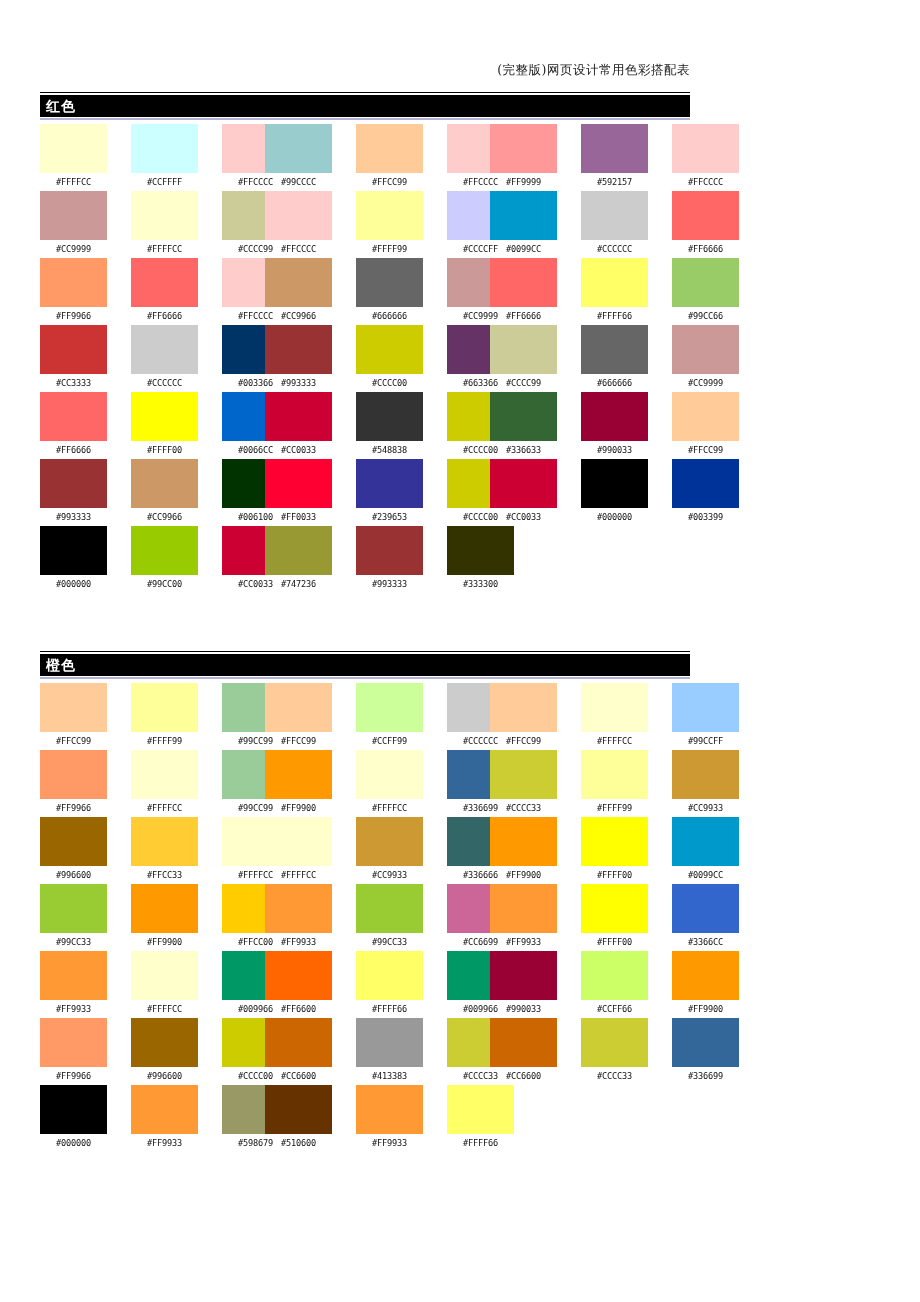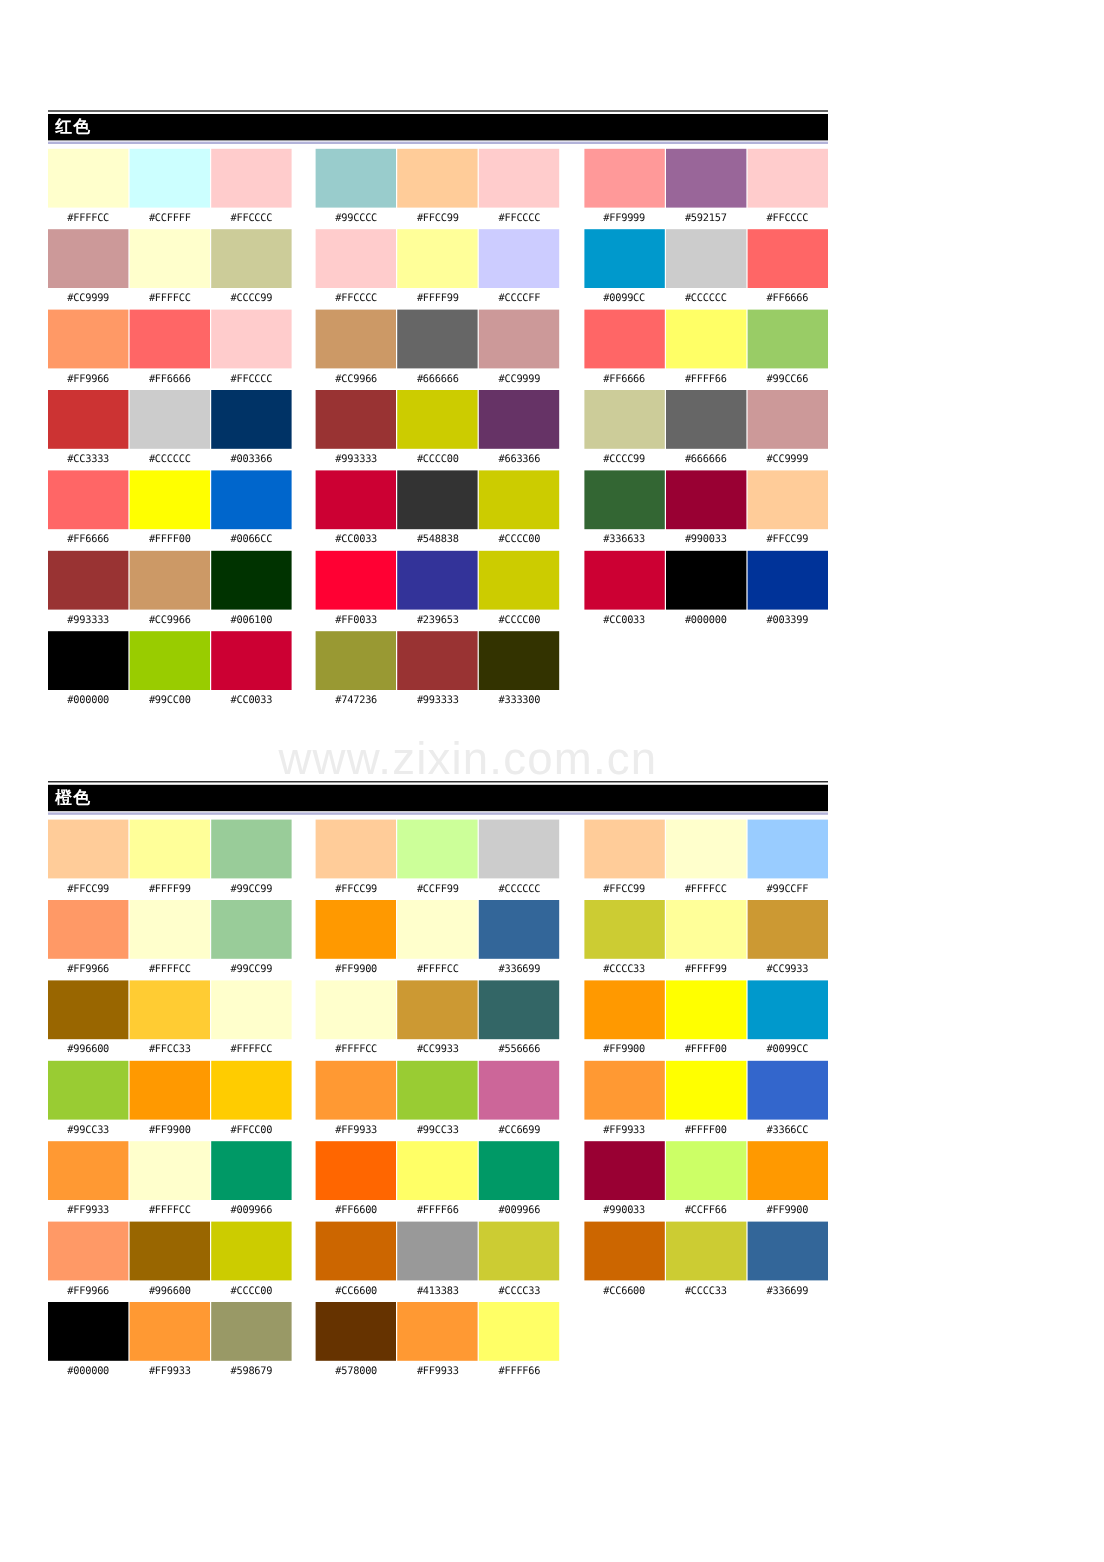--- a/index.html
+++ b/index.html
@@ -99,20 +99,21 @@
   .group {
     display: flex;
     flex-direction: column;
     width: 205px;
   }
   .group.gap-left { margin-left: 20px; }
 
   .row {
     display: flex;
     height: 67px;
+    gap: 23px;
   }
   .cell {
     width: 67px;
     margin-right: 1px;
     position: relative;
   }
   .cell:last-child { margin-right: 0; }
   .cell.empty { visibility: hidden; }
 
   .chip {
@@ -131,22 +132,22 @@
     color: #111111;
     letter-spacing: -0.2px;
     white-space: nowrap;
   }
 </style>
 </head>
 <body>
 
 <div class="page">
 
-
-  <div class="watermark">www.zixin.com.cn</div>
+  <div class="doc-header">(完整版)网页设计常用色彩搭配表</div>
+
 
   <div id="sections-root">
       <div class="section" style="top: 92px;">
         <div class="section-rule"></div>
         <div class="section-title-bar">
           <span class="title-text">红色</span>
         </div>
         <div class="section-underline"></div>
         <div class="grid-wrap">
           <div class="group">
@@ -591,21 +592,21 @@
               <div class="cell">
                 <span class="chip" style="background: rgb(255, 255, 204);"></span>
                 <span class="chip-label">#FFFFCC</span>
               </div>
               <div class="cell">
                 <span class="chip" style="background: rgb(204, 153, 51);"></span>
                 <span class="chip-label">#CC9933</span>
               </div>
               <div class="cell">
                 <span class="chip" style="background: rgb(51, 102, 102);"></span>
-                <span class="chip-label">#556666</span>
+                <span class="chip-label">#336666</span>
               </div>
             </div>
             <div class="row">
               <div class="cell">
                 <span class="chip" style="background: rgb(255, 153, 51);"></span>
                 <span class="chip-label">#FF9933</span>
               </div>
               <div class="cell">
                 <span class="chip" style="background: rgb(153, 204, 51);"></span>
                 <span class="chip-label">#99CC33</span>
@@ -639,21 +640,21 @@
                 <span class="chip-label">#413383</span>
               </div>
               <div class="cell">
                 <span class="chip" style="background: rgb(204, 204, 51);"></span>
                 <span class="chip-label">#CCCC33</span>
               </div>
             </div>
             <div class="row">
               <div class="cell">
                 <span class="chip" style="background: rgb(102, 51, 0);"></span>
-                <span class="chip-label">#578000</span>
+                <span class="chip-label">#510600</span>
               </div>
               <div class="cell">
                 <span class="chip" style="background: rgb(255, 153, 51);"></span>
                 <span class="chip-label">#FF9933</span>
               </div>
               <div class="cell">
                 <span class="chip" style="background: rgb(255, 255, 102);"></span>
                 <span class="chip-label">#FFFF66</span>
               </div>
             </div>

